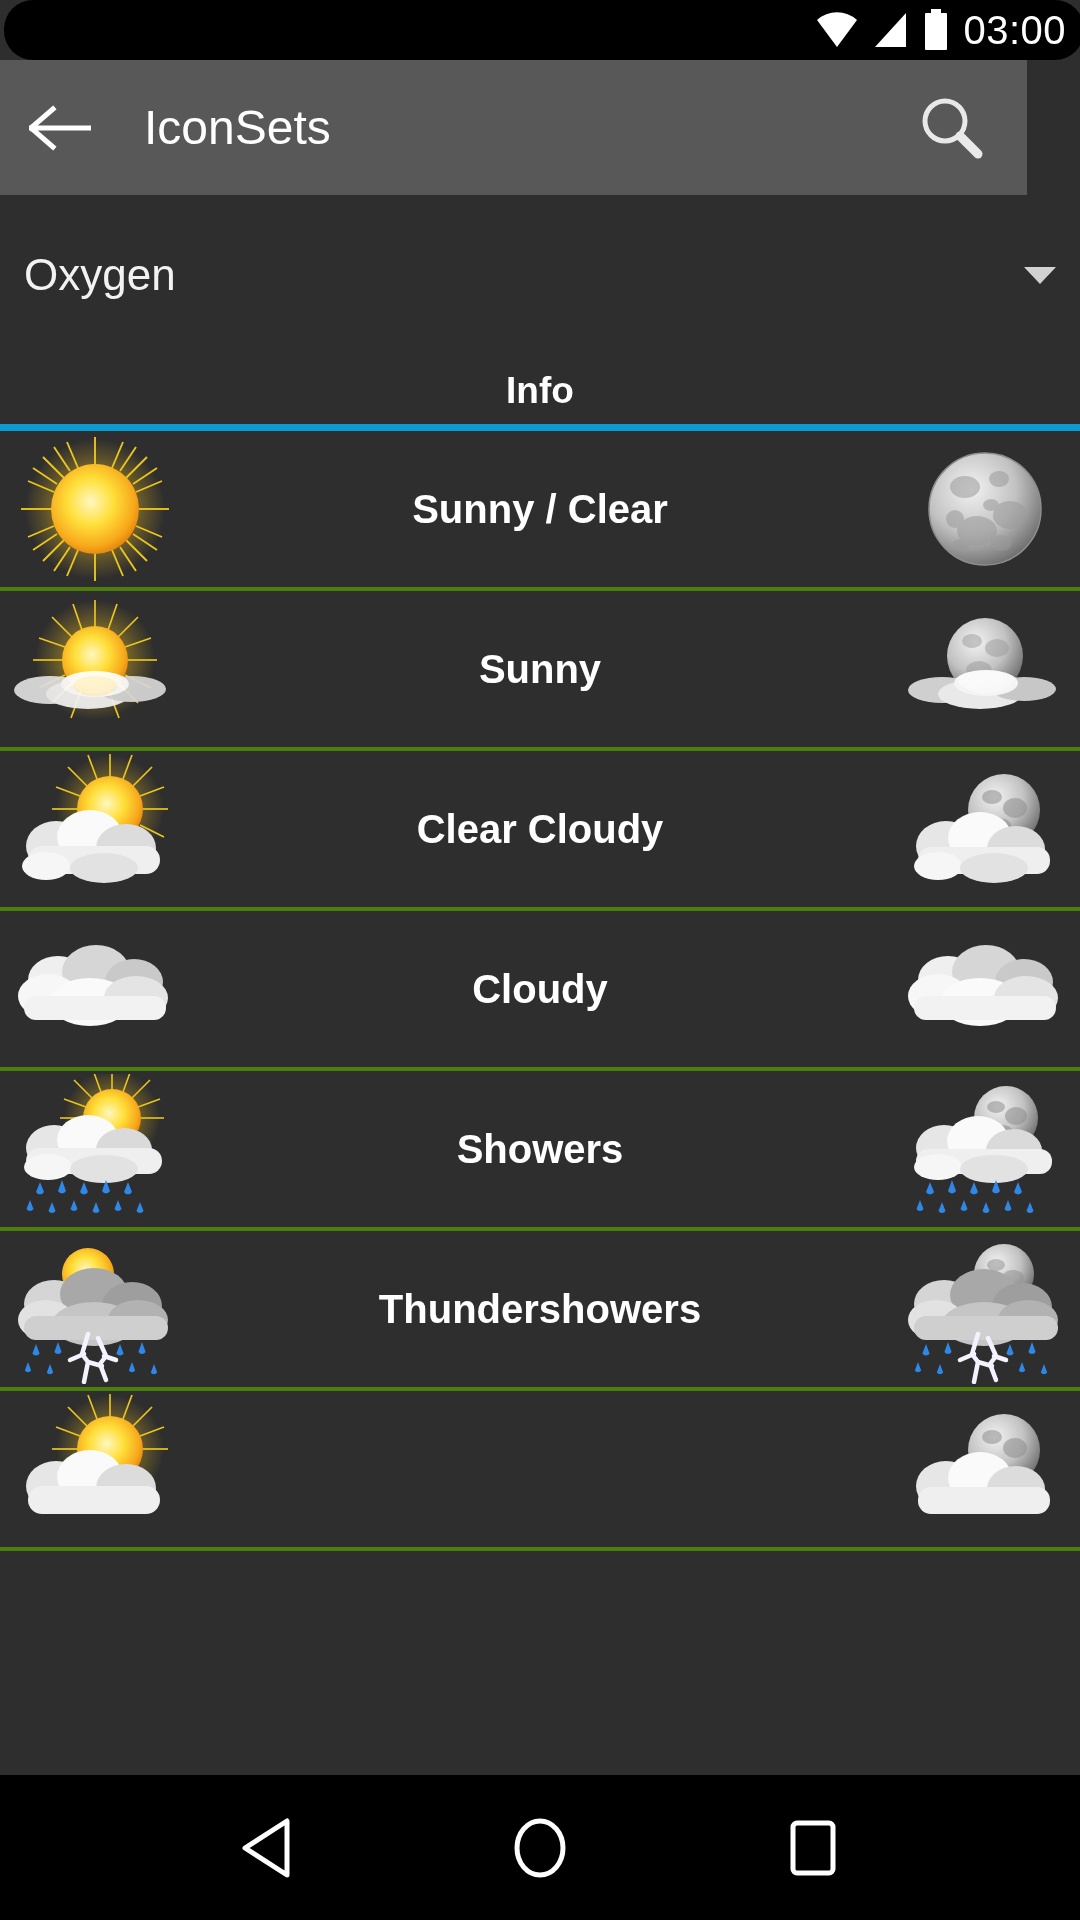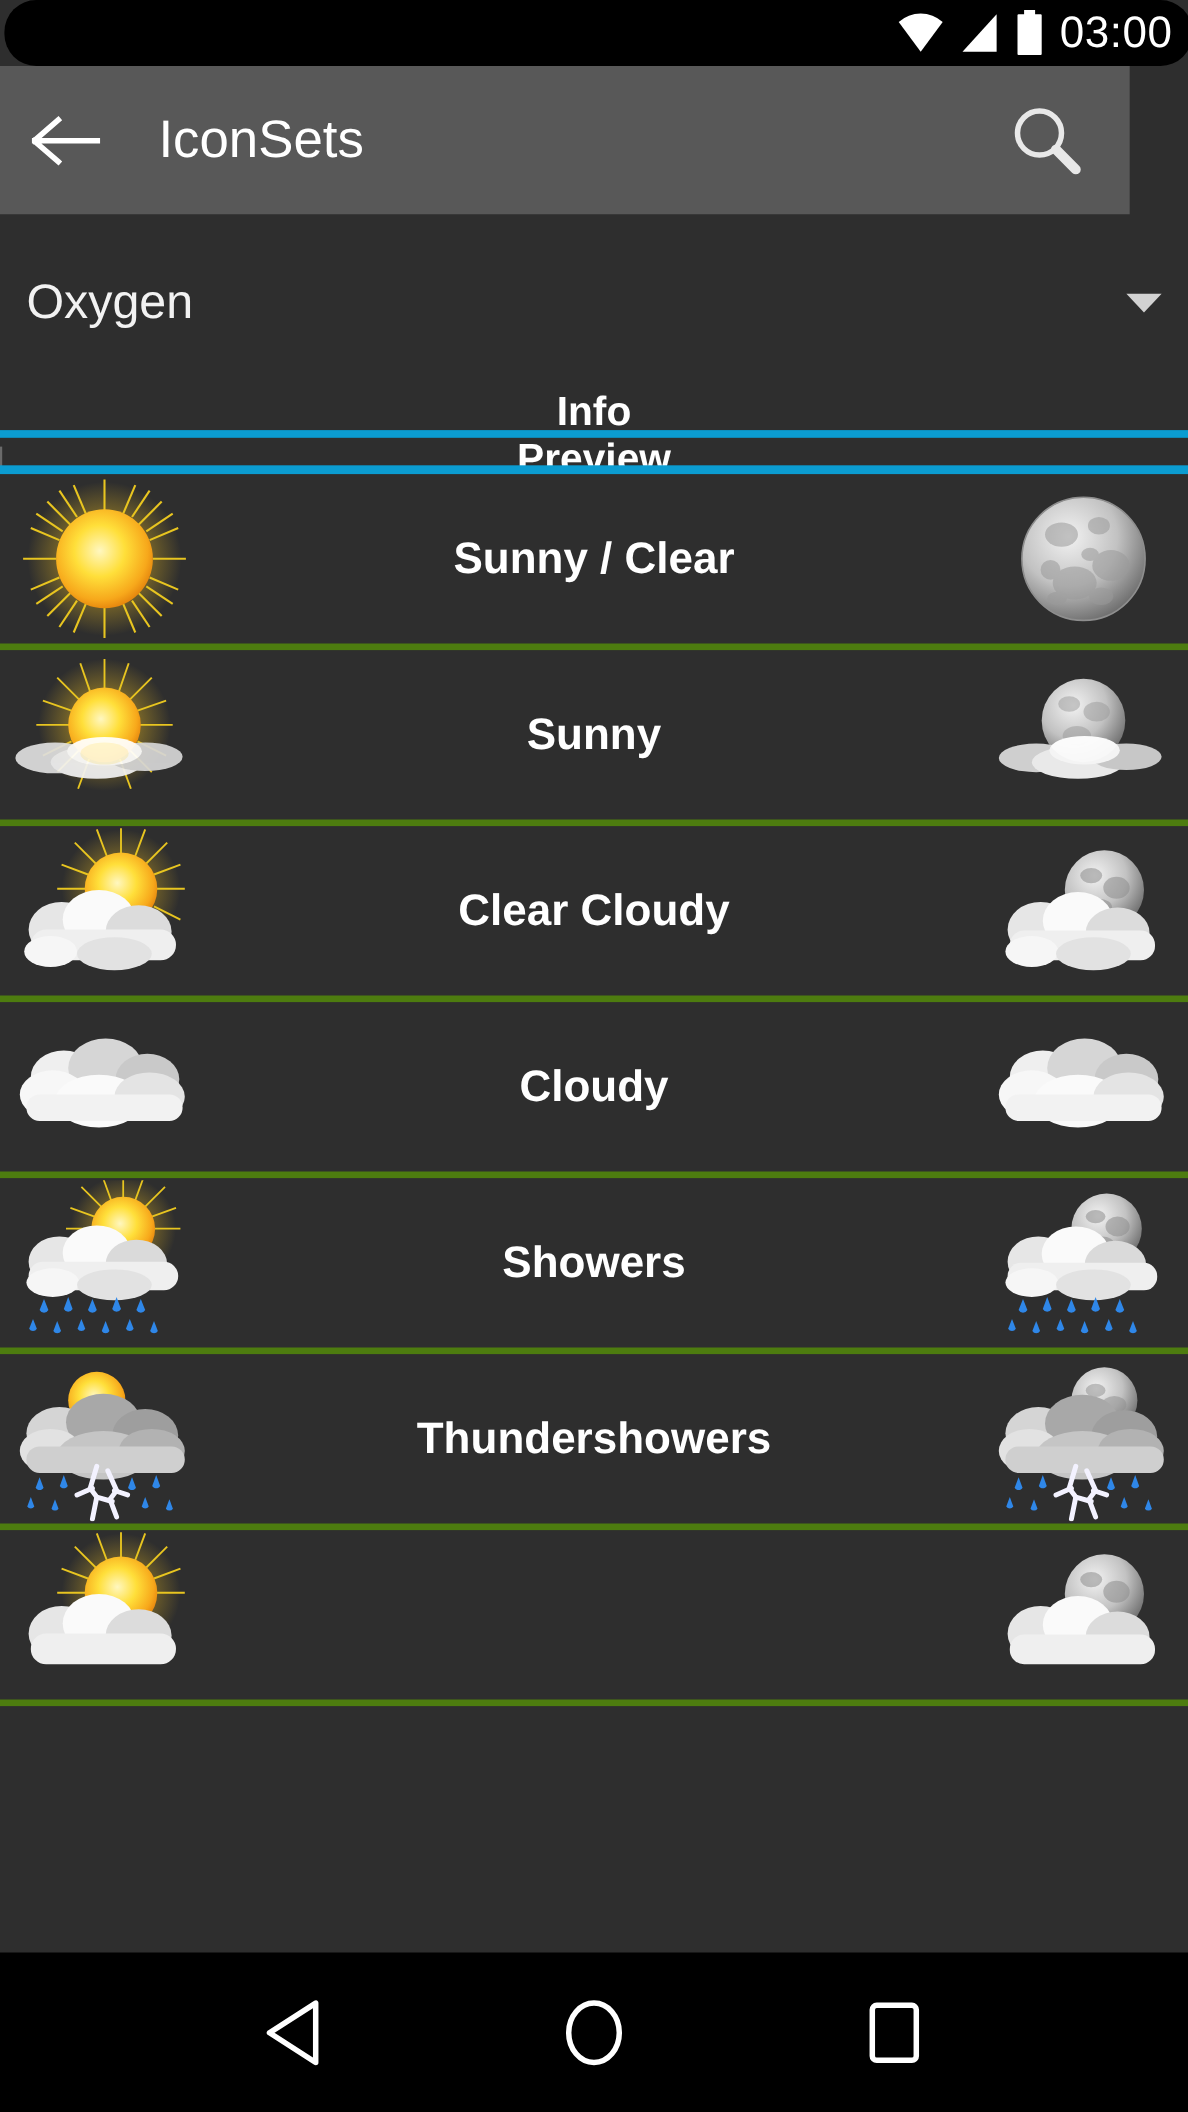--- a/index.html
+++ b/index.html
@@ -93,21 +93,21 @@
   
   .list{
     position:absolute; top:431px; left:0;
     width:1080px; height:1344px;
     background:#2e2e2e; overflow:hidden;
   }
   .row{
     position:relative;
     width:1080px; height:160px;
     display:flex; align-items:center;
-    border-bottom:6px solid #4d7c0f;
+    border-bottom:4px solid #4d7c0f;
   }
   .row .icon-cell{
     width:190px; height:160px;
     display:flex; align-items:center; justify-content:center;
     flex-shrink:0;
   }
   .row .label-cell{
     flex:1; text-align:center;
     color:#ffffff; font-size:40px; font-weight:bold;
     line-height:1;
@@ -163,25 +163,20 @@
 
 <div class="spinner-row">
   <div class="spinner-value">Oxygen</div>
   <div class="spinner-caret"></div>
 </div>
 
 <div class="tabbar">
   <div class="tab">
     <span class="tab-label">Info</span>
     <div class="tab-ind inactive"></div>
-  </div>
-  <div class="tab">
-    <div class="tab-sep"></div>
-    <span class="tab-label">Preview</span>
-    <div class="tab-ind active"></div>
   </div>
 </div>
 
 <div class="list">
 
   <div class="row">
     <div class="icon-cell">
       <svg class="wicon" viewBox="0 0 170 150">
         <defs>
           <radialGradient id="sunG" cx="45%" cy="42%" r="62%">

